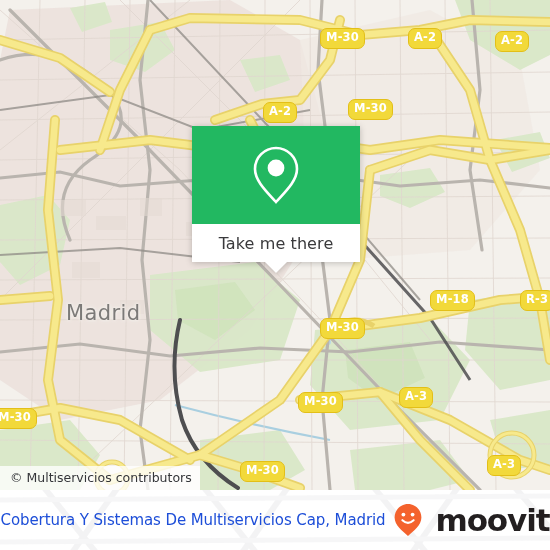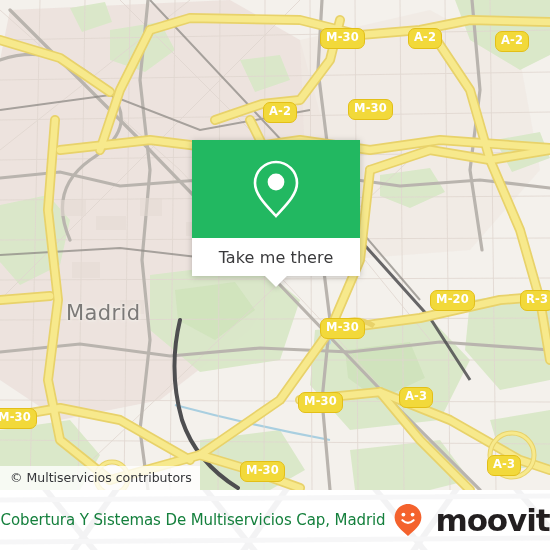--- a/index.html
+++ b/index.html
@@ -73,21 +73,21 @@
     font-family: "DejaVu Sans", sans-serif;
     font-size: 12.5px;
     color: #35363a;
     white-space: nowrap;
   }
 
   
   .callout {
     position: absolute;
     left: 192px;
-    top: 140px;
+    top: 126px;
     width: 180px;
     filter: drop-shadow(0 1px 3px rgba(0,0,0,0.22));
   }
   .callout-top {
     width: 168px;
     height: 98px;
     background: #22b861;
     display: flex;
     align-items: center;
     justify-content: center;
@@ -142,21 +142,21 @@
     width: 550px;
     height: 60px;
     display: flex;
     align-items: center;
     justify-content: center;
     gap: 8px;
   }
   .footer-title {
     font-family: "DejaVu Sans", sans-serif;
     font-size: 15px;
-    color: #15803d;
+    color: #1d4ed8;
     white-space: nowrap;
     letter-spacing: -0.1px;
   }
   .brand {
     display: flex;
     align-items: center;
     gap: 13px;
   }
   .brand-wordmark {
     font-family: "DejaVu Sans", sans-serif;
@@ -332,21 +332,21 @@
     </svg>
 
     <div class="city-label" style="left:66px; top:268px;margin-top:33px;">Madrid</div>
 
     <div id="shield-layer">
         <div class="shield" style="left: 320px; top: 28px;">M-30</div>
         <div class="shield" style="left: 408px; top: 28px;">A-2</div>
         <div class="shield" style="left: 495px; top: 31px;">A-2</div>
         <div class="shield" style="left: 263px; top: 102px;">A-2</div>
         <div class="shield" style="left: 348px; top: 99px;">M-30</div>
-        <div class="shield" style="left: 430px; top: 290px;">M-20</div>
+        <div class="shield" style="left: 430px; top: 290px;">M-18</div>
         <div class="shield" style="left: 520px; top: 290px;">R-3</div>
         <div class="shield" style="left: 320px; top: 318px;">M-30</div>
         <div class="shield" style="left: 399px; top: 387px;">A-3</div>
         <div class="shield" style="left: 298px; top: 392px;">M-30</div>
         <div class="shield" style="left: -8px; top: 408px;">M-30</div>
         <div class="shield" style="left: 487px; top: 455px;">A-3</div>
         <div class="shield" style="left: 240px; top: 461px;">M-30</div>
       </div>
 
     <div class="attribution">© Multiservicios contributors</div>

